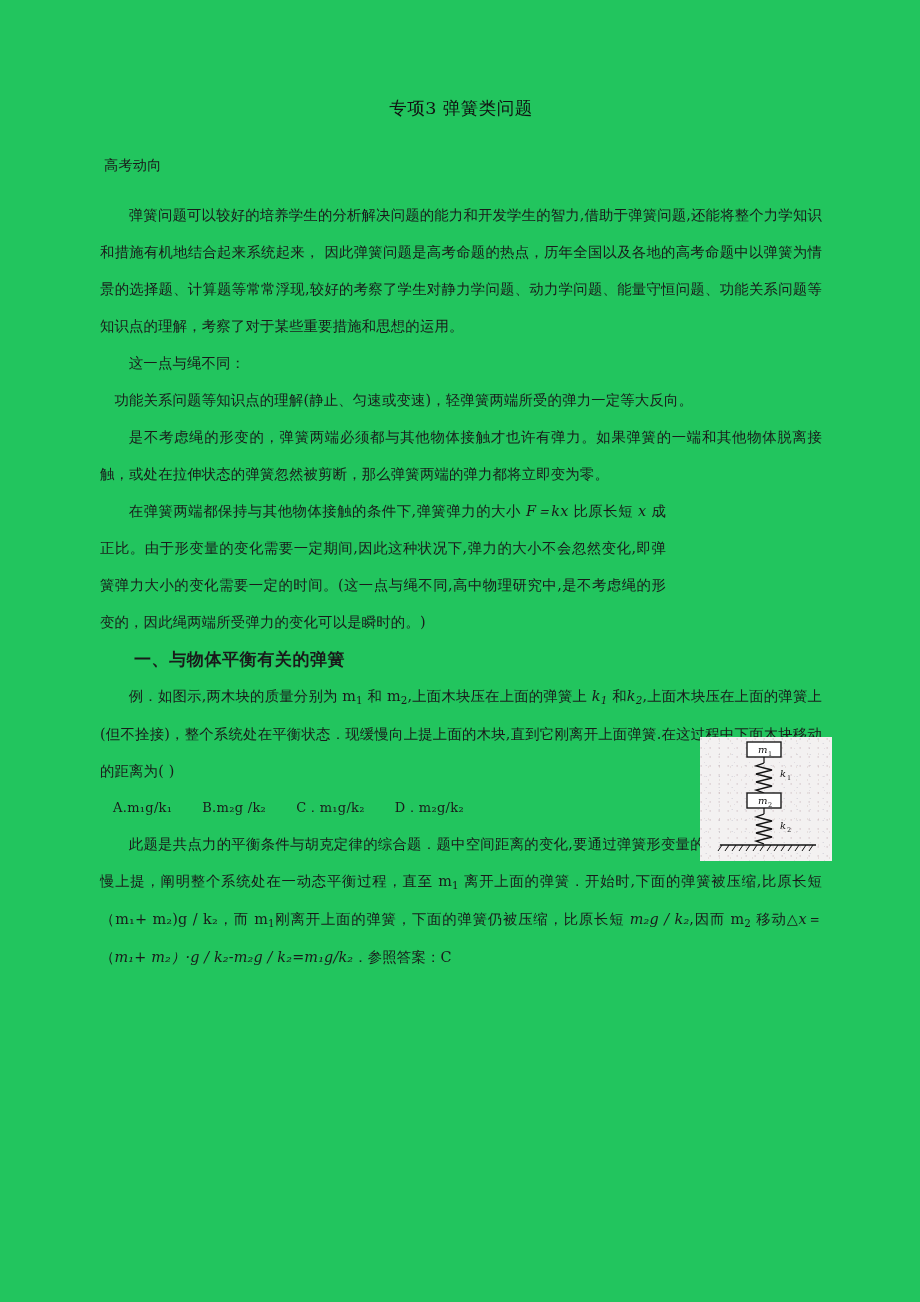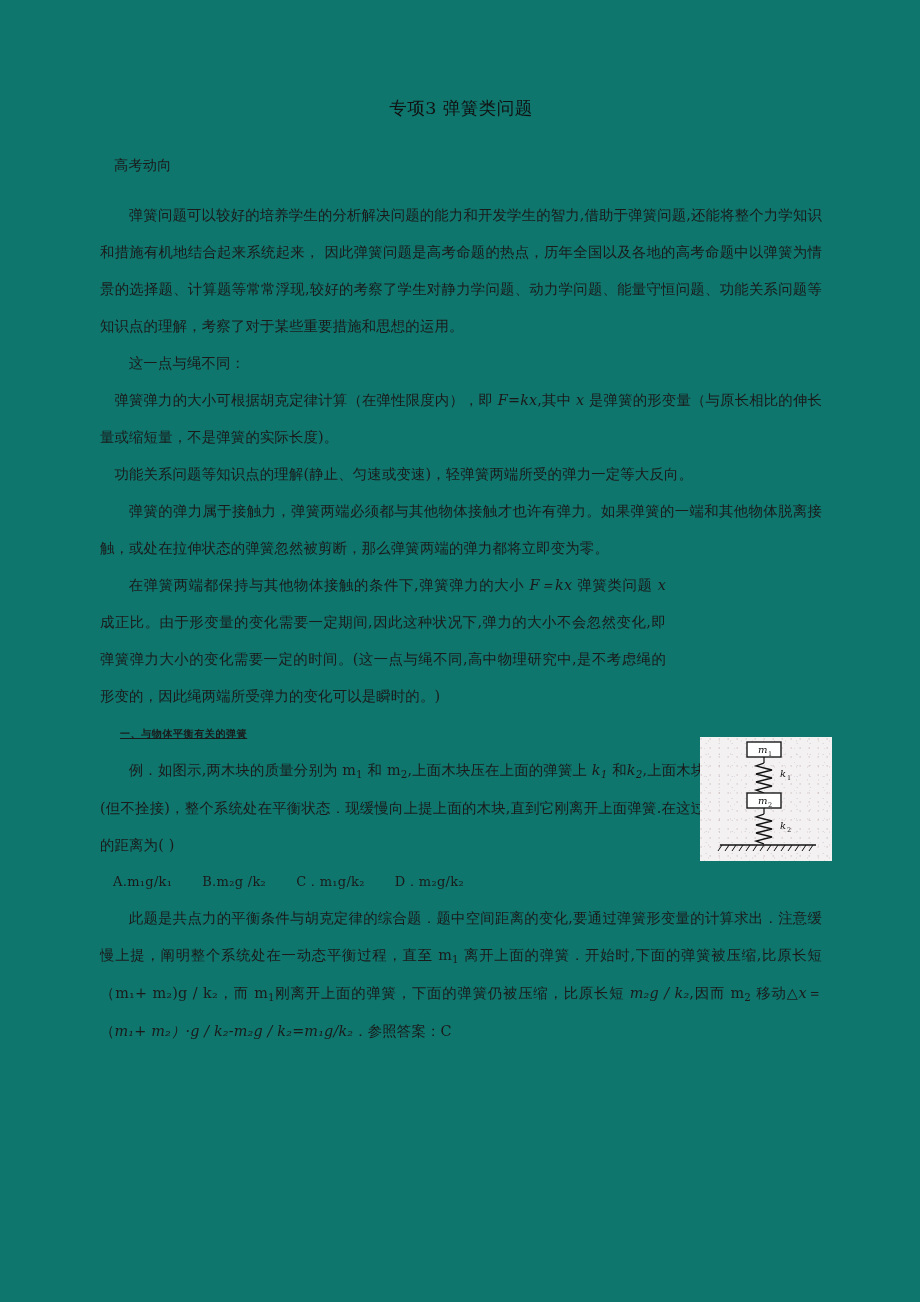--- a/index.html
+++ b/index.html
@@ -4,21 +4,21 @@
 <style>
   html, body {
     margin: 0;
     padding: 0;
     background: #ffffff;
   }
   .page {
     position: relative;
     width: 920px;
     height: 1302px;
-    background: #0f766e;
+    background: #22c55e;
     margin: 0 auto;
     font-family: "DejaVu Serif", "Liberation Serif", serif;
     color: #1a1a1a;
     overflow: hidden;
   }
   .content {
     position: absolute;
     left: 100px;
     top: 96px;
     width: 722px;
@@ -26,43 +26,42 @@
   .doc-title {
     text-align: center;
     font-size: 17.5px;
     letter-spacing: 0.5px;
     margin: 0 0 36px 0;
     font-weight: normal;
     color: #111;
   }
   .lead {
     font-size: 14.2px;
-    margin: 0 0 22px 14px;
+    margin: 0 0 22px 4px;
     letter-spacing: 0.2px;
   }
   p.body {
     font-size: 14.4px;
     line-height: 37px;
     margin: 0 0 0 0;
     text-align: justify;
     letter-spacing: 0.15px;
     text-indent: 2em;
   }
   p.body.noindent {
     text-indent: 1em;
   }
   .heading-bold {
-    font-size: 10px;
+    font-size: 17px;
     font-weight: bold;
     line-height: 37px;
     margin: 0;
     text-indent: 2em;
     letter-spacing: 0.6px;
     font-family: "DejaVu Sans", "Liberation Sans", sans-serif;
-    text-decoration: underline;
   }
   .choices {
     font-size: 13px;
     line-height: 36px;
     margin: 0;
     text-indent: 1em;
     letter-spacing: 0.3px;
   }
   .choices .opt { margin-right: 30px; white-space: nowrap; }
   i, .it { font-style: italic; }
@@ -101,28 +100,27 @@
   <div class="content">
 
     <h1 class="doc-title">专项3  弹簧类问题</h1>
 
     <div class="lead">高考动向</div>
 
     <p class="body">弹簧问题可以较好的培养学生的分析解决问题的能力和开发学生的智力,借助于弹簧问题,还能将整个力学知识和措施有机地结合起来系统起来，  因此弹簧问题是高考命题的热点，历年全国以及各地的高考命题中以弹簧为情景的选择题、计算题等常常浮现,较好的考察了学生对静力学问题、动力学问题、能量守恒问题、功能关系问题等知识点的理解，考察了对于某些重要措施和思想的运用。</p>
 
     <p class="body">这一点与绳不同：</p>
 
-    <p class="body noindent"><span>弹簧弹力的大小可根据胡克定律计算（在弹性限度内），即 </span><i>F=kx</i><span>,其中 </span><i>x</i><span> 是弹簧的形变量（与原长相比的伸长量或缩短量，不是弹簧的实际长度)。</span></p>
 
 
     <p class="body noindent">功能关系问题等知识点的理解(静止、匀速或变速)，轻弹簧两端所受的弹力一定等大反向。</p>
 
-    <p class="body">弹簧的弹力属于接触力，弹簧两端必须都与其他物体接触才也许有弹力。如果弹簧的一端和其他物体脱离接触，或处在拉伸状态的弹簧忽然被剪断，那么弹簧两端的弹力都将立即变为零。</p>
+    <p class="body">是不考虑绳的形变的，弹簧两端必须都与其他物体接触才也许有弹力。如果弹簧的一端和其他物体脱离接触，或处在拉伸状态的弹簧忽然被剪断，那么弹簧两端的弹力都将立即变为零。</p>
 
-    <p class="body"><span class="figure-float"></span><span>在弹簧两端都保持与其他物体接触的条件下,弹簧弹力的大小 </span><i>F＝kx</i><span> 弹簧类问题 </span><i>x</i><span> 成正比。由于形变量的变化需要一定期间,因此这种状况下,弹力的大小不会忽然变化,即弹簧弹力大小的变化需要一定的时间。(这一点与绳不同,高中物理研究中,是不考虑绳的形变的，因此绳两端所受弹力的变化可以是瞬时的。)</span></p>
+    <p class="body"><span class="figure-float"></span><span>在弹簧两端都保持与其他物体接触的条件下,弹簧弹力的大小 </span><i>F＝kx</i><span> 比原长短 </span><i>x</i><span> 成正比。由于形变量的变化需要一定期间,因此这种状况下,弹力的大小不会忽然变化,即弹簧弹力大小的变化需要一定的时间。(这一点与绳不同,高中物理研究中,是不考虑绳的形变的，因此绳两端所受弹力的变化可以是瞬时的。)</span></p>
 
     <p class="heading-bold">一、与物体平衡有关的弹簧</p>
 
     <p class="body"><span>例．如图示,两木块的质量分别为 </span><span><span>m</span><sub>1</sub></span><span> 和 </span><span><span>m</span><sub>2</sub></span><span>,上面木块压在上面的弹簧上 </span><i><span>k</span><sub>1</sub></i><span> 和</span><i><span>k</span><sub>2</sub></i><span>,上面木块压在上面的弹簧上(但不拴接)，整个系统处在平衡状态．现缓慢向上提上面的木块,直到它刚离开上面弹簧.在这过程中下面木块移动的距离为(      )</span></p>
 
     <p class="choices"><span class="opt"><span>A.</span><span>m₁g/k₁</span></span><span class="opt"><span>B.</span><span>m₂g /k₂</span></span><span class="opt"><span>C．</span><span>m₁g/k₂</span></span><span class="opt"><span>D．</span><span>m₂g/k₂</span></span></p>
 
     <p class="body"><span>此题是共点力的平衡条件与胡克定律的综合题．题中空间距离的变化,要通过弹簧形变量的计算求出．注意缓慢上提，阐明整个系统处在一动态平衡过程，直至 </span><span><span>m</span><sub>1</sub></span><span> 离开上面的弹簧．开始时,下面的弹簧被压缩,比原长短（</span><span><span>m₁+  m₂)g / k₂</span></span><span>，而 </span><span><span>m</span><sub>1</sub></span><span>刚离开上面的弹簧，下面的弹簧仍被压缩，比原长短 </span><i>m₂g / k₂</i><span>,因而 </span><span><span>m</span><sub>2</sub></span><span> 移动△</span><i>x</i><span>＝（</span><i>m₁+  m₂）·g / k₂</i><span>-</span><i>m₂g /  k₂</i><span>=</span><i>m₁g/k₂</i><span>．参照答案：C</span></p>
 
   </div>

